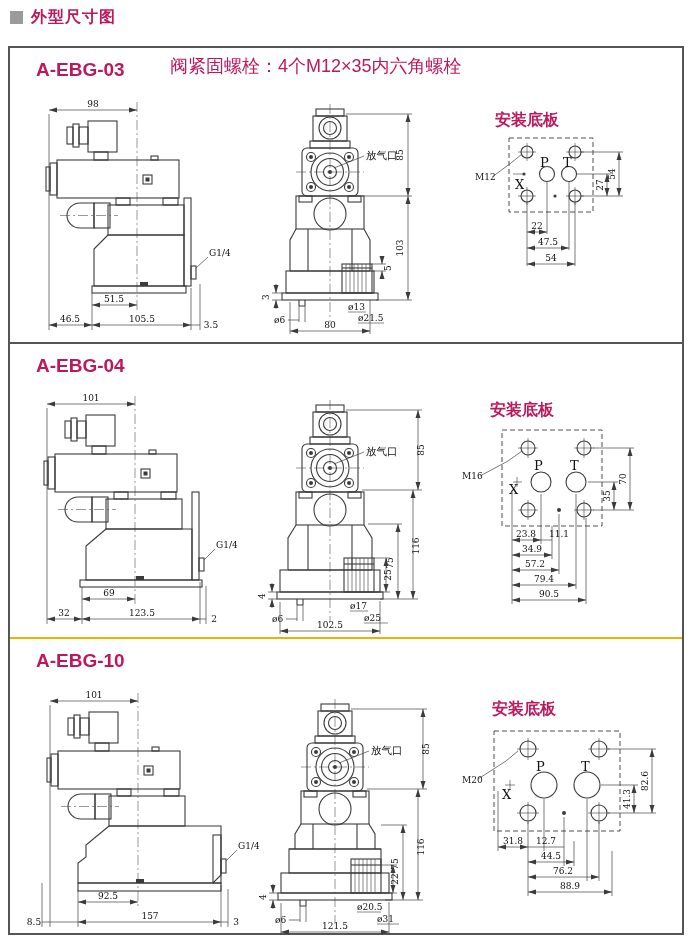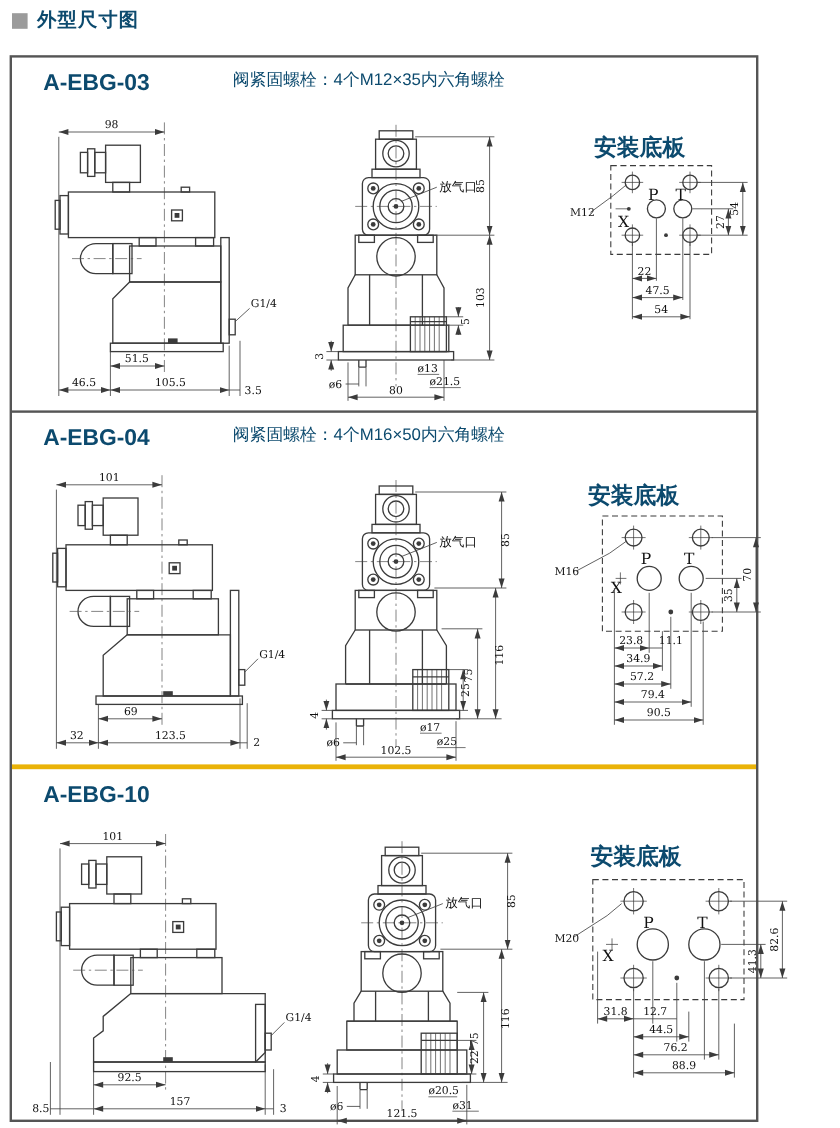--- a/index.html
+++ b/index.html
@@ -1,28 +1,28 @@
 <!DOCTYPE html>
 <html><head>
 <meta charset="utf-8">
 <style>
   html,body{margin:0;padding:0;background:#fff;}
-  .page{position:relative;width:700px;height:940px;background:#fff;font-family:"Liberation Sans",sans-serif;color:#0c4a6e;overflow:hidden;}
+  .page{position:relative;width:700px;height:940px;background:#fff;font-family:"Liberation Sans",sans-serif;color:#be185d;overflow:hidden;}
   .page-header{position:absolute;left:10px;top:7px;display:flex;align-items:center;gap:8px;}
   .bullet{width:13px;height:13px;background:#9b9b9b;}
   .page-title{font-size:16px;font-weight:bold;letter-spacing:1px;}
-  .box{position:absolute;left:8px;top:46px;width:624px;height:889px;border:2px solid #555;box-sizing:border-box;background:#fff;}
+  .box{position:absolute;left:8px;top:46px;width:676px;height:889px;border:2px solid #555;box-sizing:border-box;background:#fff;}
   section{position:absolute;left:0;width:100%;box-sizing:border-box;}
   .sec1{top:0;height:294px;}
   .sec2{top:294px;height:295px;border-top:2px solid #555;}
-  .sec3{top:589px;height:300px;border-top:4px solid #eab308;padding-left:45px;}
+  .sec3{top:589px;height:300px;border-top:2px solid #eab308;padding-left:45px;}
   .model{position:absolute;left:26px;top:11px;font-size:19px;font-weight:bold;}
-  .desc{position:absolute;left:160px;top:9px;font-size:14px;line-height:19px;margin-left:24px;}
+  .desc{position:absolute;left:160px;top:9px;font-size:18px;line-height:19px;}
   .plate-block{position:absolute;}
-  .plate-title{position:absolute;left:30px;top:0;font-size:19px;font-weight:bold;}
+  .plate-title{position:absolute;left:30px;top:0;font-size:16px;font-weight:bold;}
   svg.drw{position:absolute;overflow:visible;}
   .ln{stroke:#3b3b3b;stroke-width:1.1;fill:none;stroke-linejoin:miter;}
   .lt{stroke:#3b3b3b;stroke-width:.6;fill:none;}
   .fl{fill:#3b3b3b;stroke:none;}
   .dm{stroke:#444;stroke-width:.7;fill:none;}
   .cl{stroke:#555;stroke-width:.6;fill:none;stroke-dasharray:10 3 2 3;}
   .hd{stroke:#3b3b3b;stroke-width:.9;fill:none;stroke-dasharray:5 3;}
   text.t{font:9px "DejaVu Serif",serif;fill:#111;}
   text.cn{font:10.5px "Liberation Sans",sans-serif;fill:#111;}
   text.pt{font:13px "DejaVu Serif",serif;fill:#111;}
@@ -198,21 +198,20 @@
         <text class="t" x="83" y="113" text-anchor="middle">47.5</text>
         <line class="dm" x1="62" y1="132" x2="110" y2="132" marker-start="url(#as)" marker-end="url(#ae)"></line>
         <text class="t" x="86" y="129" text-anchor="middle">54</text>
       </svg>
     </div>
   </section>
 
   <section class="sec2">
     <div class="model">A-EBG-04</div>
     <div class="desc">
-      <div>阀紧固螺栓：4个M16×50内六角螺栓</div>
     </div>
 
     <svg class="drw" style="left:12px;top:46px" width="235" height="245" viewBox="0 0 235 245">
       <line class="cl" x1="113" y1="6" x2="113" y2="216"></line>
       <line class="dm" x1="25" y1="14" x2="113" y2="14" marker-start="url(#as)" marker-end="url(#ae)"></line>
       <text class="t" x="69" y="11" text-anchor="middle">101</text>
       <path class="dm" d="M25,18V234 M60,197V234 M178,192V234 M184,196V234"></path>
       <g class="ln">
         <rect x="43" y="31" width="6" height="17"></rect>
             <rect x="49" y="28" width="6" height="23"></rect>

